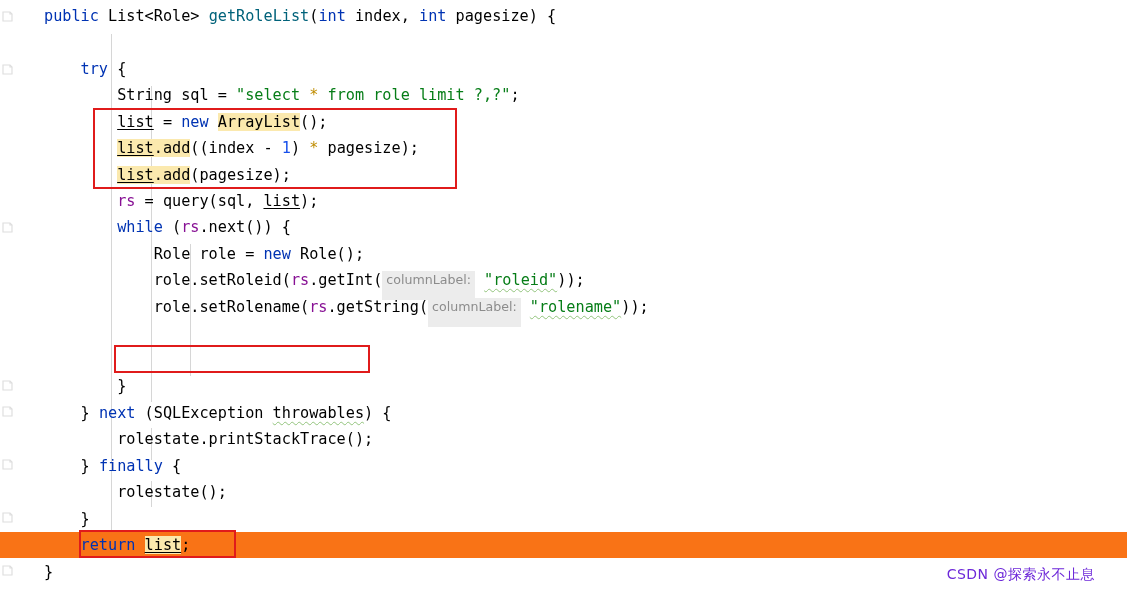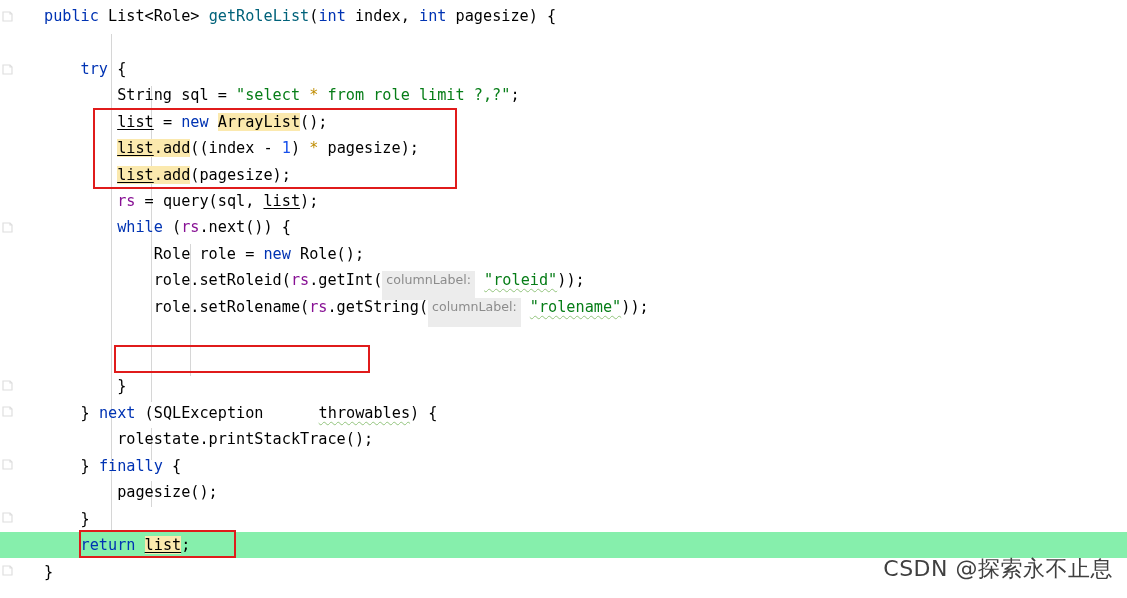--- a/index.html
+++ b/index.html
@@ -59,21 +59,21 @@
     font-family: "DejaVu Sans Mono", monospace;
     font-size: 15.2px;
     line-height: 26.3px;
     color: #000000;
   }
   .line .txt {
     display: inline-block;
     padding-left: 44px;
   }
   .line.current {
-    background: #86efac;
+    background: #f97316;
     text-decoration: underline;
   }
 
   
   .guide {
     position: absolute;
     width: 1px;
     background: #d6d6d6;
   }
 
@@ -95,21 +95,20 @@
   
   .wavy {
     text-decoration: underline wavy #93c47d;
     text-decoration-thickness: 1px;
     text-underline-offset: 3px;
   }
   .uw-wavy {
     text-decoration: underline wavy #93c47d;
     text-decoration-thickness: 1px;
     text-underline-offset: 3px;
-    margin-left: 46px;
   }
 
   
   .hint {
     background: #ececec;
     color: #8c8c8c;
     border-radius: 0;
     font-family: "DejaVu Sans", sans-serif;
     font-size: 12.6px;
     padding: 1px 4px 13px 4px;
@@ -122,25 +121,25 @@
     position: absolute;
     border: 2.5px solid #e01b1b;
     box-sizing: border-box;
     pointer-events: none;
     background: transparent;
   }
 
   
   #watermark {
     position: absolute;
-    right: 14px;
+    right: 32px;
     bottom: 14px;
     font-family: "DejaVu Sans", sans-serif;
-    font-size: 22px;
-    color: #404040;
+    font-size: 14px;
+    color: #6d28d9;
     letter-spacing: .5px;
     white-space: nowrap;
   }
 </style>
 </head>
 <body>
 
 <div id="editor">
 
   <div id="gutter">
@@ -237,21 +236,21 @@
 
 
     <div class="line" style="top:373px"><span class="txt">        }</span></div>
 
     <div class="line" style="top:400px"><span class="txt">    } <span class="kw">next</span> (SQLException <span class="uw-wavy">throwables</span>) {</span></div>
 
     <div class="line" style="top:426px"><span class="txt">        rolestate.printStackTrace();</span></div>
 
     <div class="line" style="top:453px"><span class="txt">    } <span class="kw">finally</span> {</span></div>
 
-    <div class="line" style="top:479px"><span class="txt">        pagesize();</span></div>
+    <div class="line" style="top:479px"><span class="txt">        rolestate();</span></div>
 
     <div class="line" style="top:506px"><span class="txt">    }</span></div>
 
     <div class="line current" style="top:532px"><span class="txt">    <span class="kw">return</span> <span class="hl"><span class="lvar">list</span></span>;</span></div>
 
     <div class="line" style="top:559px"><span class="txt">}</span></div>
 
   </div>
 
   <div class="redbox" style="left:93px; top:108px; width:364px; height:81px;"></div>

